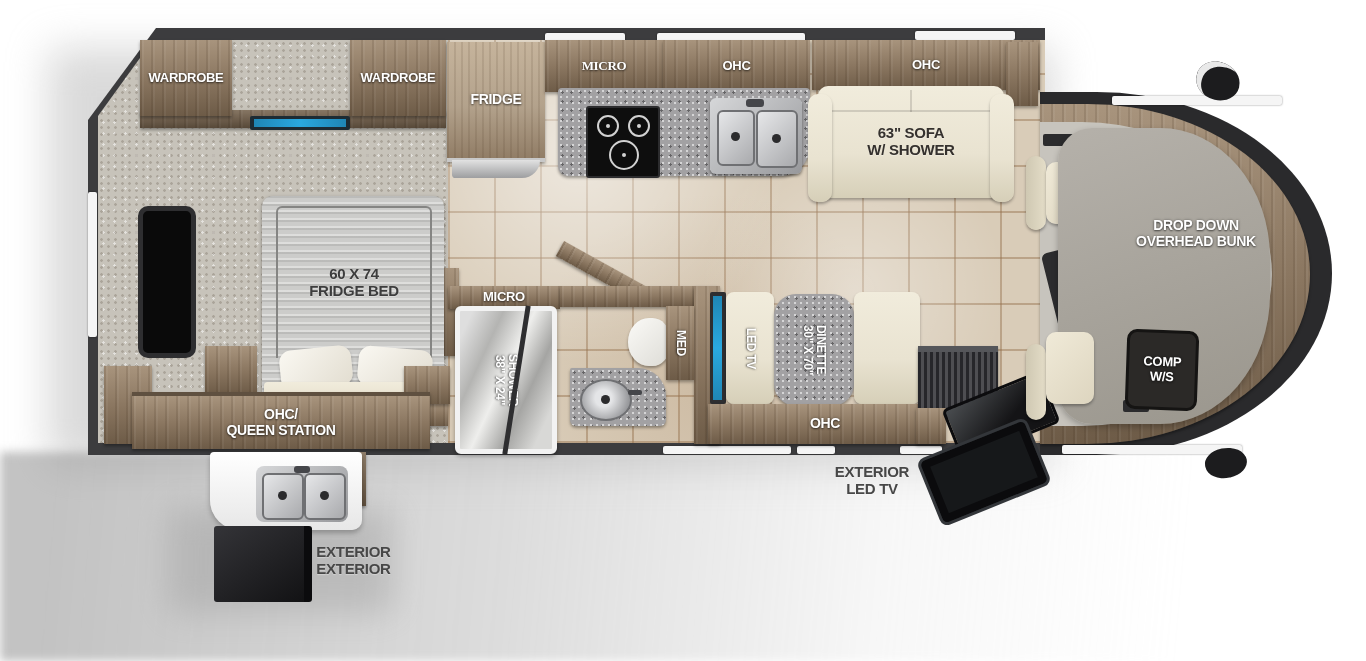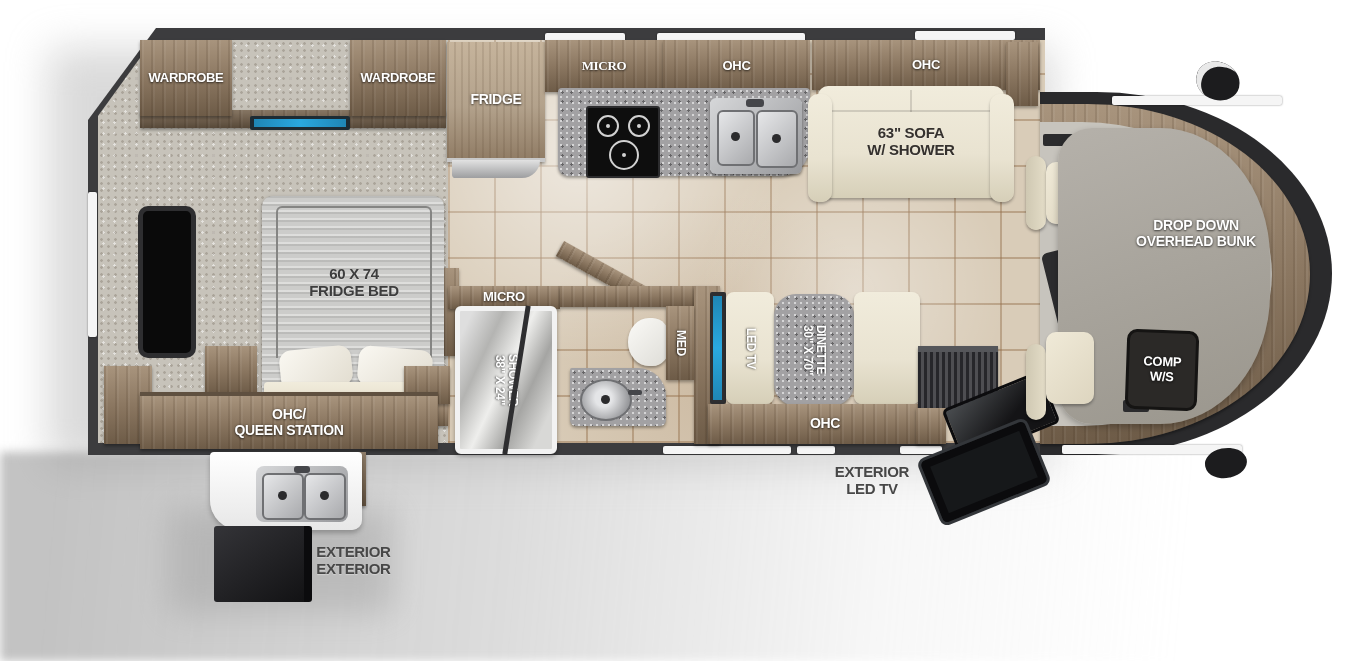--- a/index.html
+++ b/index.html
@@ -218,21 +218,21 @@
       <span class="lbl-dark fs15">FRIDGE BED</span>
     </div>
     <div class="abs" style="left:18px;top:152px;width:72px;height:40px;background:linear-gradient(135deg,#faf8f2,#e2ddd0);border-radius:12px;transform:rotate(-6deg);box-shadow:0 2px 3px rgba(0,0,0,.25);"></div>
     <div class="abs" style="left:96px;top:152px;width:74px;height:40px;background:linear-gradient(135deg,#faf8f2,#e0dbce);border-radius:12px;transform:rotate(5deg);box-shadow:0 2px 3px rgba(0,0,0,.25);"></div>
     <div class="abs cream" style="left:2px;top:186px;width:178px;height:24px;border-radius:4px;"></div>
   </div>
   <div class="abs wood" style="left:256px;top:402px;width:192px;height:24px;"></div>
   <div class="abs wood" style="left:104px;top:366px;width:48px;height:78px;"></div>
   <div class="abs wood" style="left:205px;top:346px;width:52px;height:48px;"></div>
   <div class="abs wood" style="left:404px;top:366px;width:46px;height:38px;"></div>
-  <div class="abs wood flex col" style="left:140px;top:392px;width:298px;height:53px;border-top:4px solid #5f5040;">
+  <div class="abs wood flex col" style="left:132px;top:392px;width:298px;height:53px;border-top:4px solid #5f5040;">
     <span class="lbl fs14">OHC/</span>
     <span class="lbl fs14">QUEEN STATION</span>
   </div>
 
   <div class="abs wood" style="left:346px;top:452px;width:20px;height:54px;filter:brightness(.85);"></div>
   <div class="abs" style="left:210px;top:452px;width:152px;height:78px;background:linear-gradient(180deg,#ffffff,#e7e7e7);border-radius:4px 4px 10px 30px;box-shadow:0 3px 5px rgba(0,0,0,.25);"></div>
   <div class="abs steel" style="left:256px;top:466px;width:92px;height:56px;border-radius:8px;">
     <div class="basin" style="left:6px;top:7px;width:38px;height:43px;">
       <div class="drain" style="left:14px;top:16px;"></div>
     </div>

